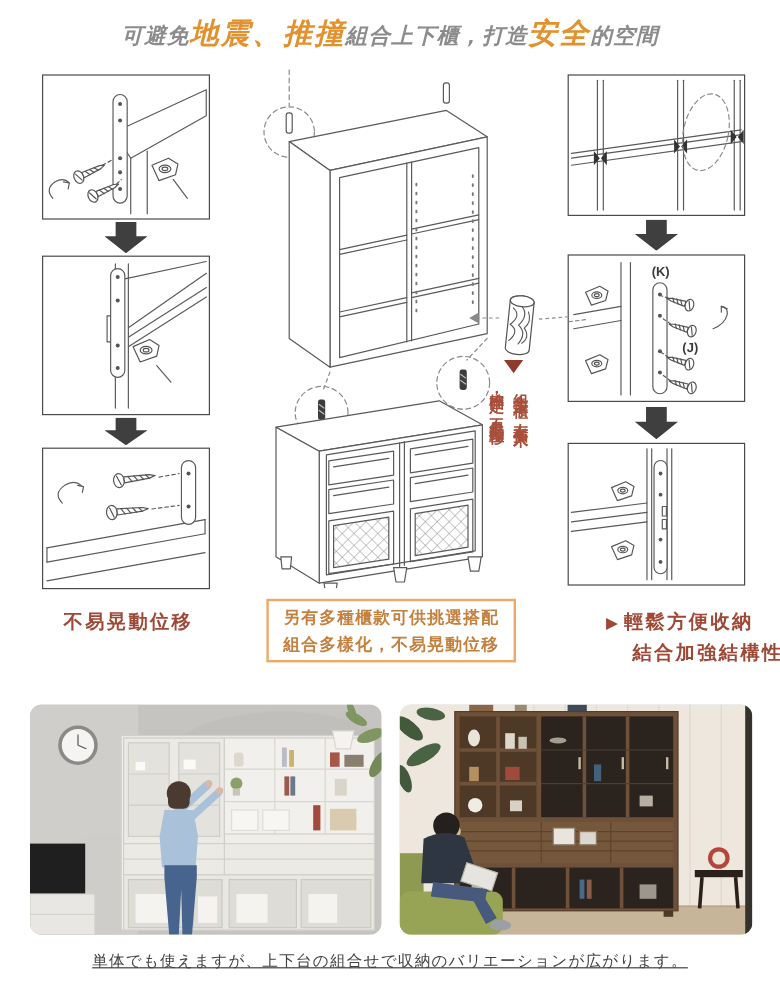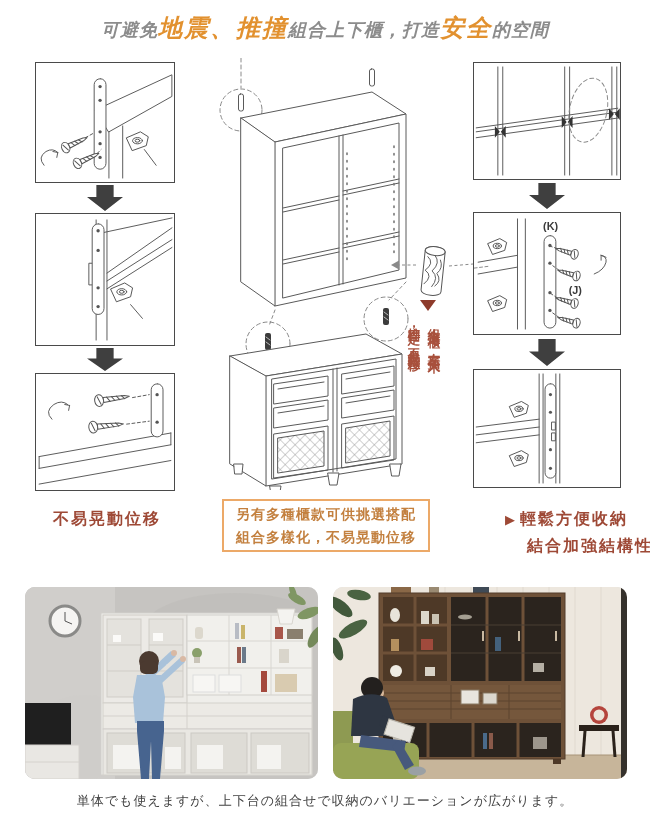--- a/index.html
+++ b/index.html
@@ -29,21 +29,21 @@
   .cap .l2{padding-left:22px;}
   .cbox{position:absolute;border:2px solid var(--box-border-orange,#ECA968);box-sizing:border-box;
         color:var(--box-text-orange,#C3803F);font-size:14px;font-weight:700;letter-spacing:1px;
         display:flex;flex-direction:column;justify-content:center;align-items:center;line-height:23px;
         white-space:nowrap;}
   
   .photo{position:absolute;border-radius:10px;overflow:hidden;background:#ddd;}
   .photo svg{display:block;}
   
   .footer{position:absolute;left:0;top:792px;width:650px;text-align:center;color:#424242;
-          font-size:13px;letter-spacing:1px;}
+          font-size:13px;letter-spacing:1px;text-decoration:underline;}
   .abs{position:absolute;}
 </style>
 </head>
 <body>
 
 <div class="page">
 
   <div class="header">
     <span class="seg gray">可避免</span><span class="seg accent">地震、推撞</span><span class="seg gray">組合上下櫃，打造</span><span class="seg accent accent-lg">安全</span><span class="seg gray">的空間</span>
   </div>

